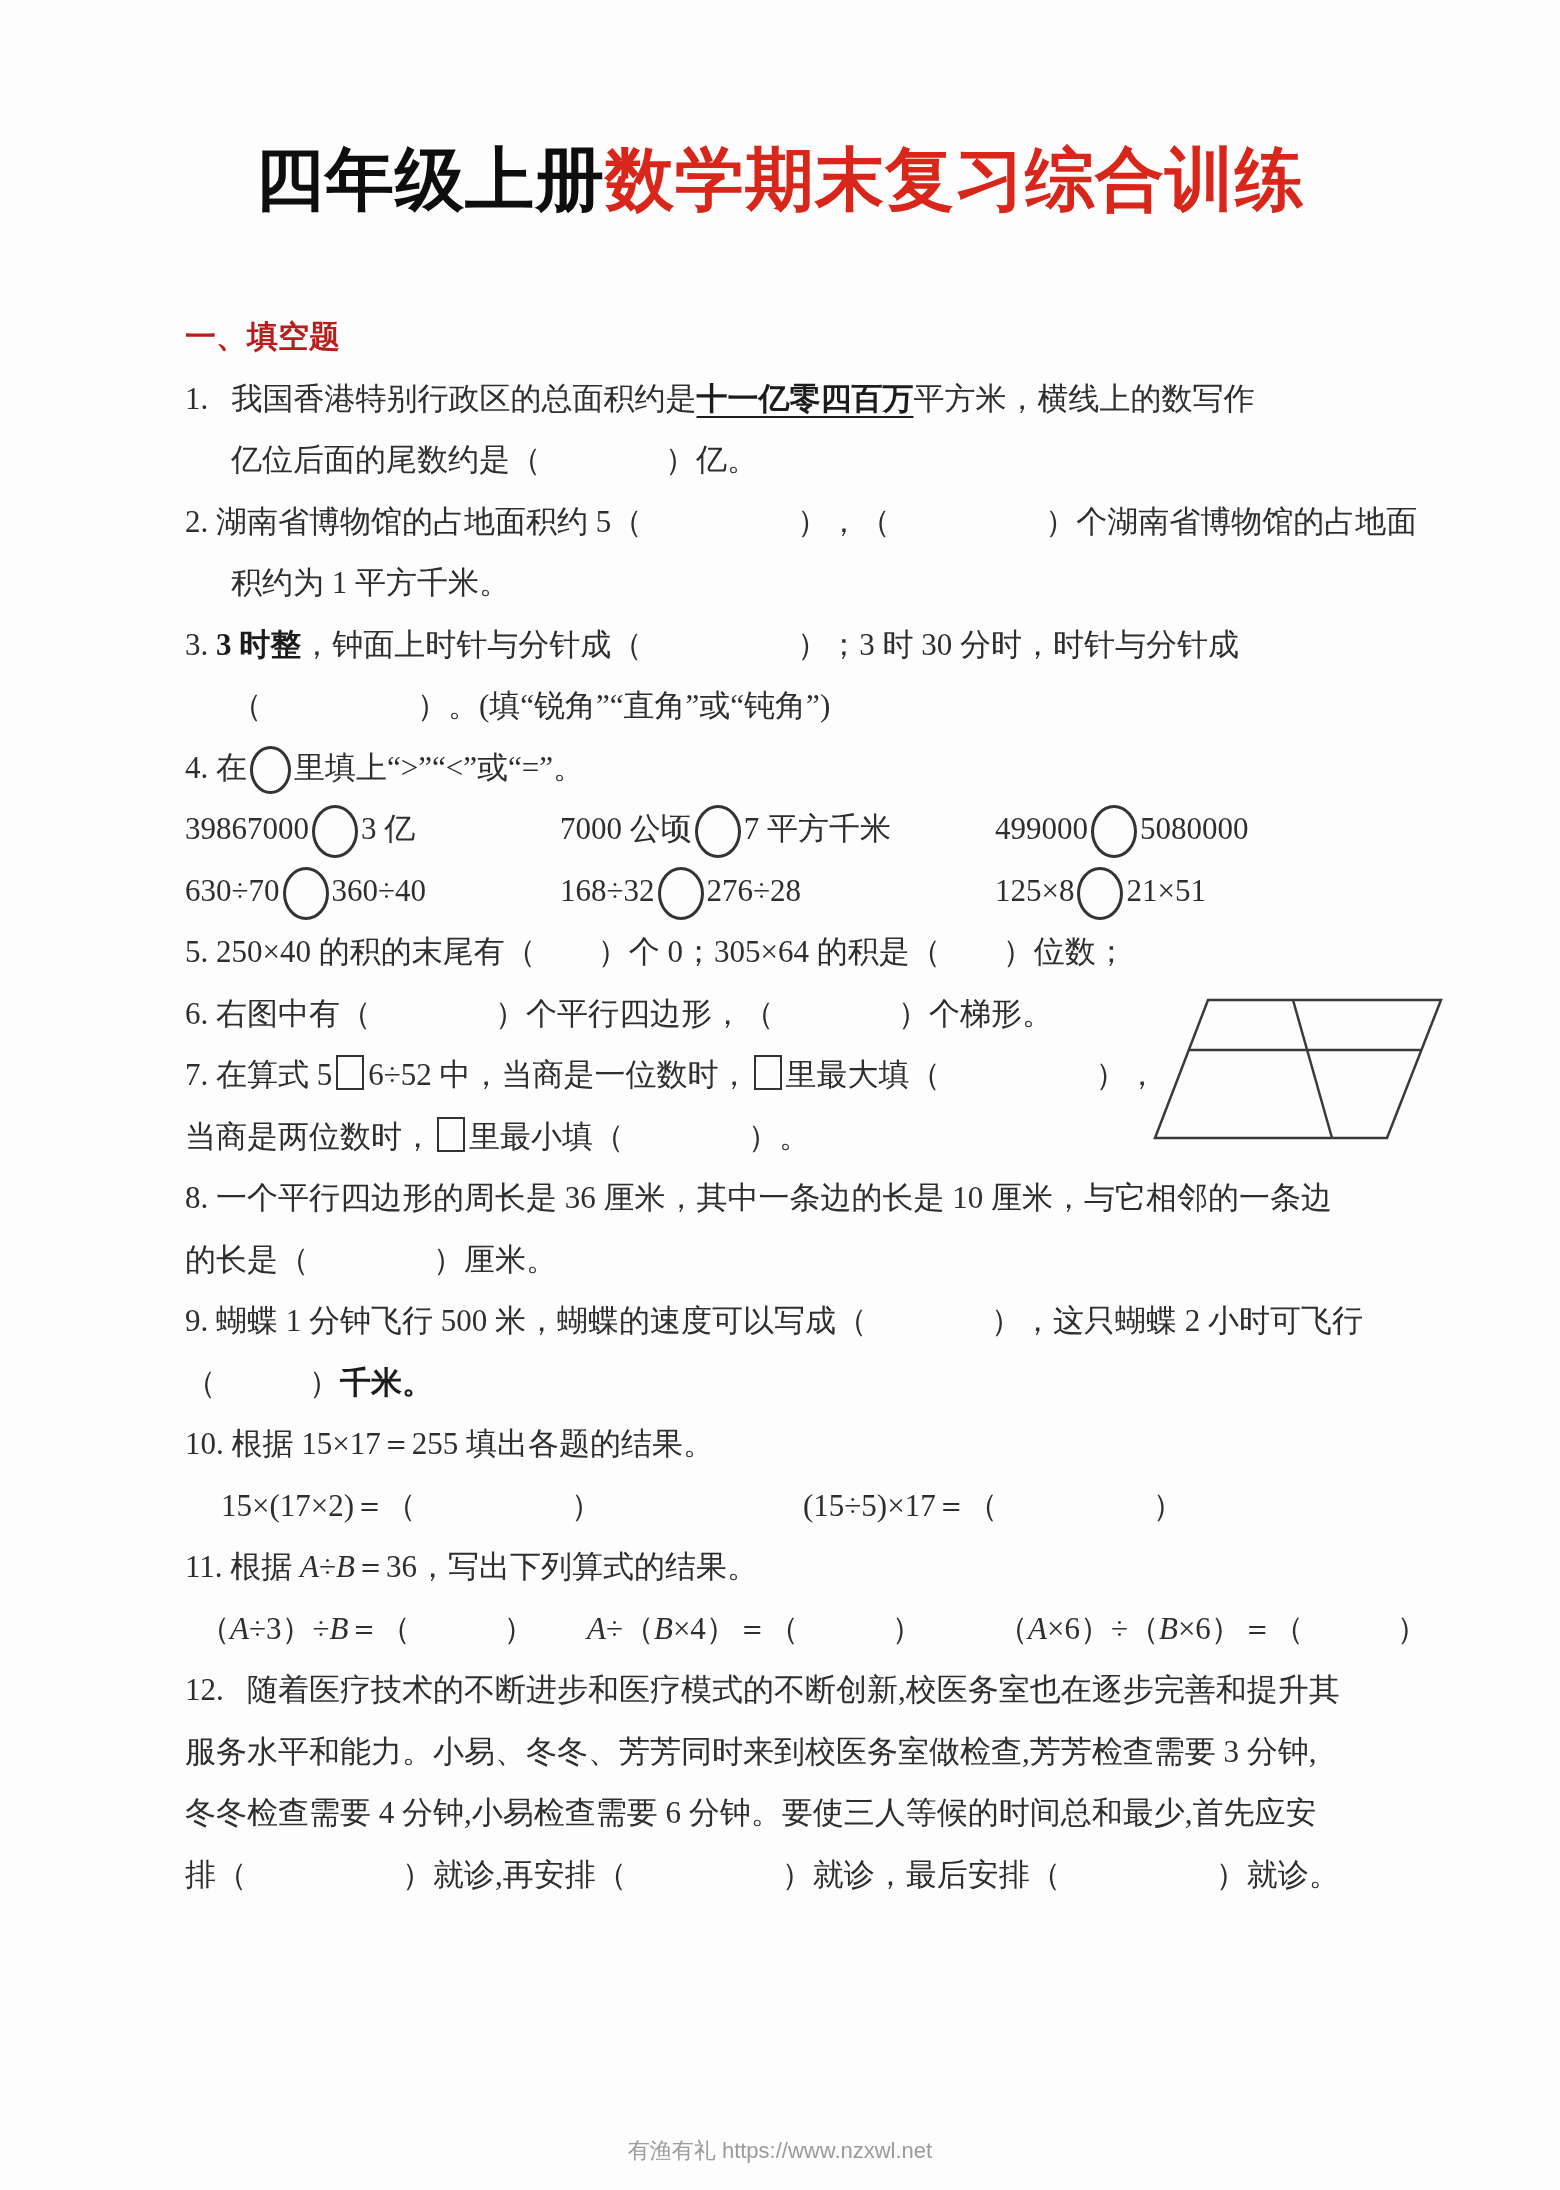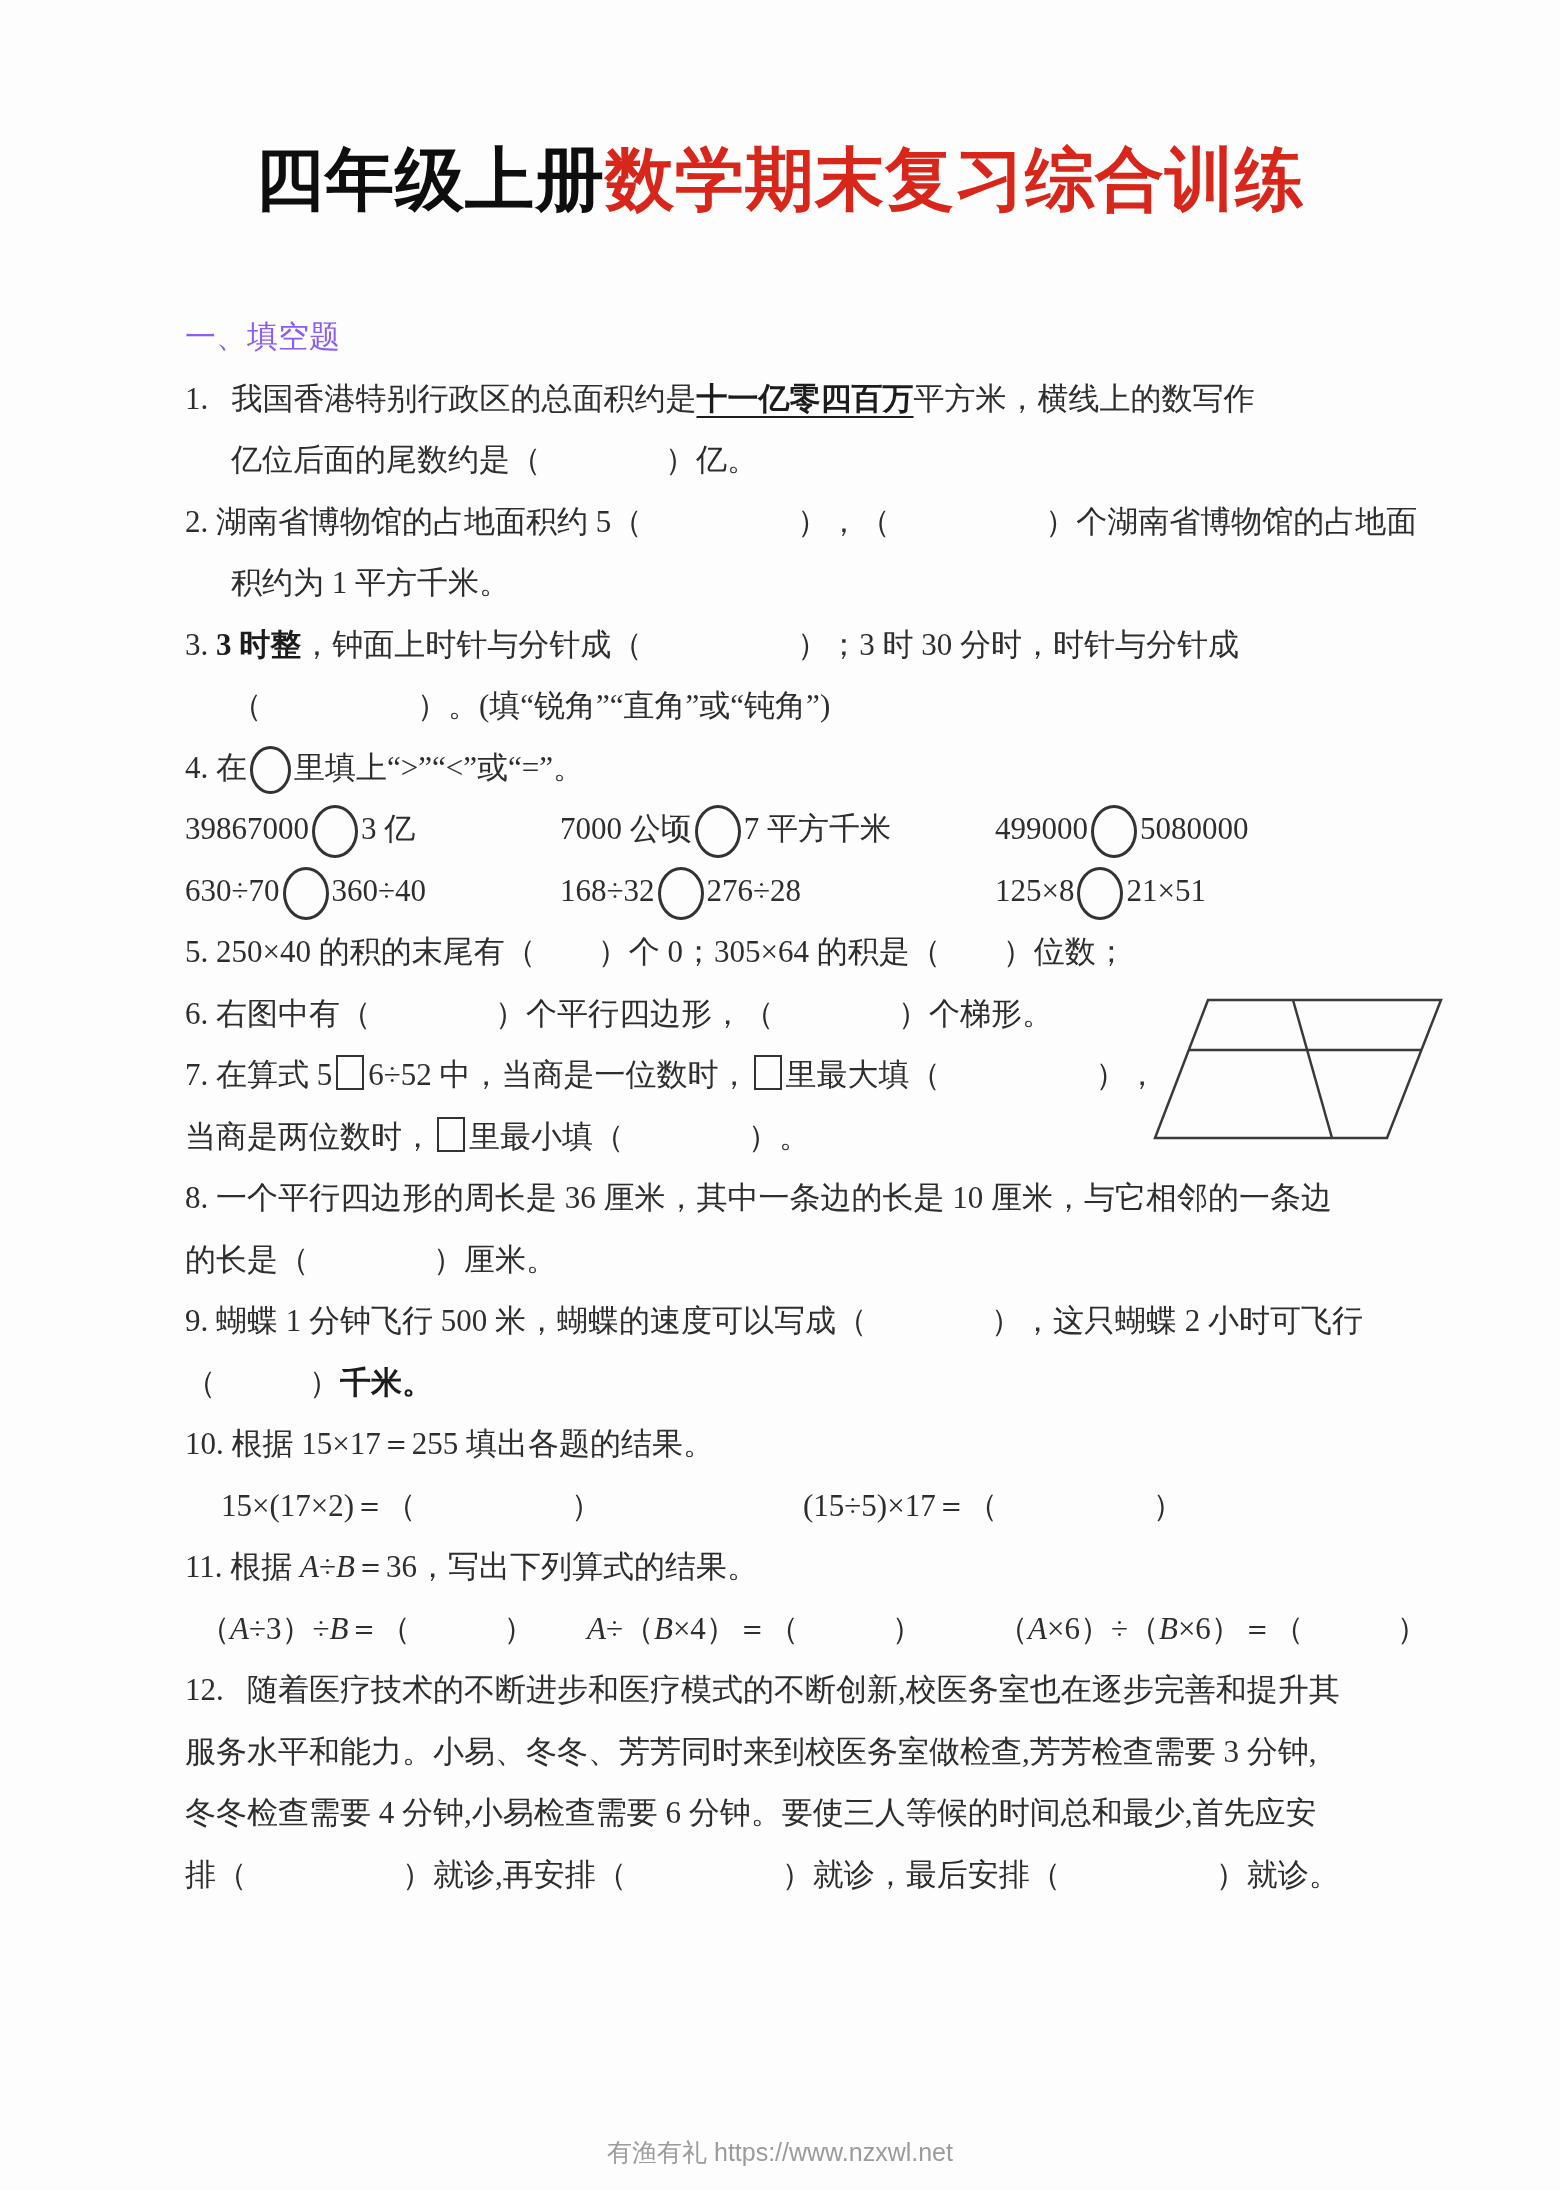--- a/index.html
+++ b/index.html
@@ -14,21 +14,21 @@
     font-family:"Liberation Sans","DejaVu Sans",sans-serif;
     font-weight:bold; font-size:69px; line-height:1.1; letter-spacing:1px;
     color:#0e0e0e;
   }
   .title .red { color:#d9261a; }
   .content {
     position:absolute; left:185px; top:306px; width:1260px;
     font-size:31px;
   }
   .line { height:61.5px; line-height:61.5px; white-space:nowrap; }
-  .line.heading { font-family:"Liberation Sans","DejaVu Sans",sans-serif; font-weight:normal; color:#8b5cf6; }
+  .line.heading { font-family:"Liberation Sans","DejaVu Sans",sans-serif; font-weight:bold; color:#b91c1c; }
   .indent1 { padding-left:46px; }
   .indent2 { padding-left:36px; }
   .indent3 { padding-left:14px;gap:20px; }
   .cols { display:flex; }
   .col { flex:0 0 auto; }
   .b  { font-weight:bold; color:#1c1c1c;margin-top:40px; }
   .bu { font-weight:bold; color:#1c1c1c; text-decoration:underline; text-underline-offset:7px; text-decoration-thickness:2px; }
   .it { font-style:italic; font-family:"Liberation Serif",serif; }
   .circle {
     display:inline-block; box-sizing:border-box;
@@ -37,21 +37,21 @@
   }
   .circle.sm { width:41px; height:48px; }
   .box {
     display:inline-block; box-sizing:border-box;
     width:28px; height:35px; border:2px solid #333;
     vertical-align:-5px; margin:0 4px; background:transparent;
   }
   .figure { position:absolute; left:1152px; top:997px; }
   .footer {
     position:absolute; top:2136px; left:0; width:100%;
-    text-align:center; font-size:25px; color:#9b9b9b;
+    text-align:center; font-size:22px; color:#9b9b9b;
     font-family:"Liberation Sans","DejaVu Sans",sans-serif;
   }
 </style>
 </head>
 <body>
 
 <div class="page">
 
   <div class="title"><span>四年级上册</span><span class="red">数学期末复习综合训练</span></div>
 

